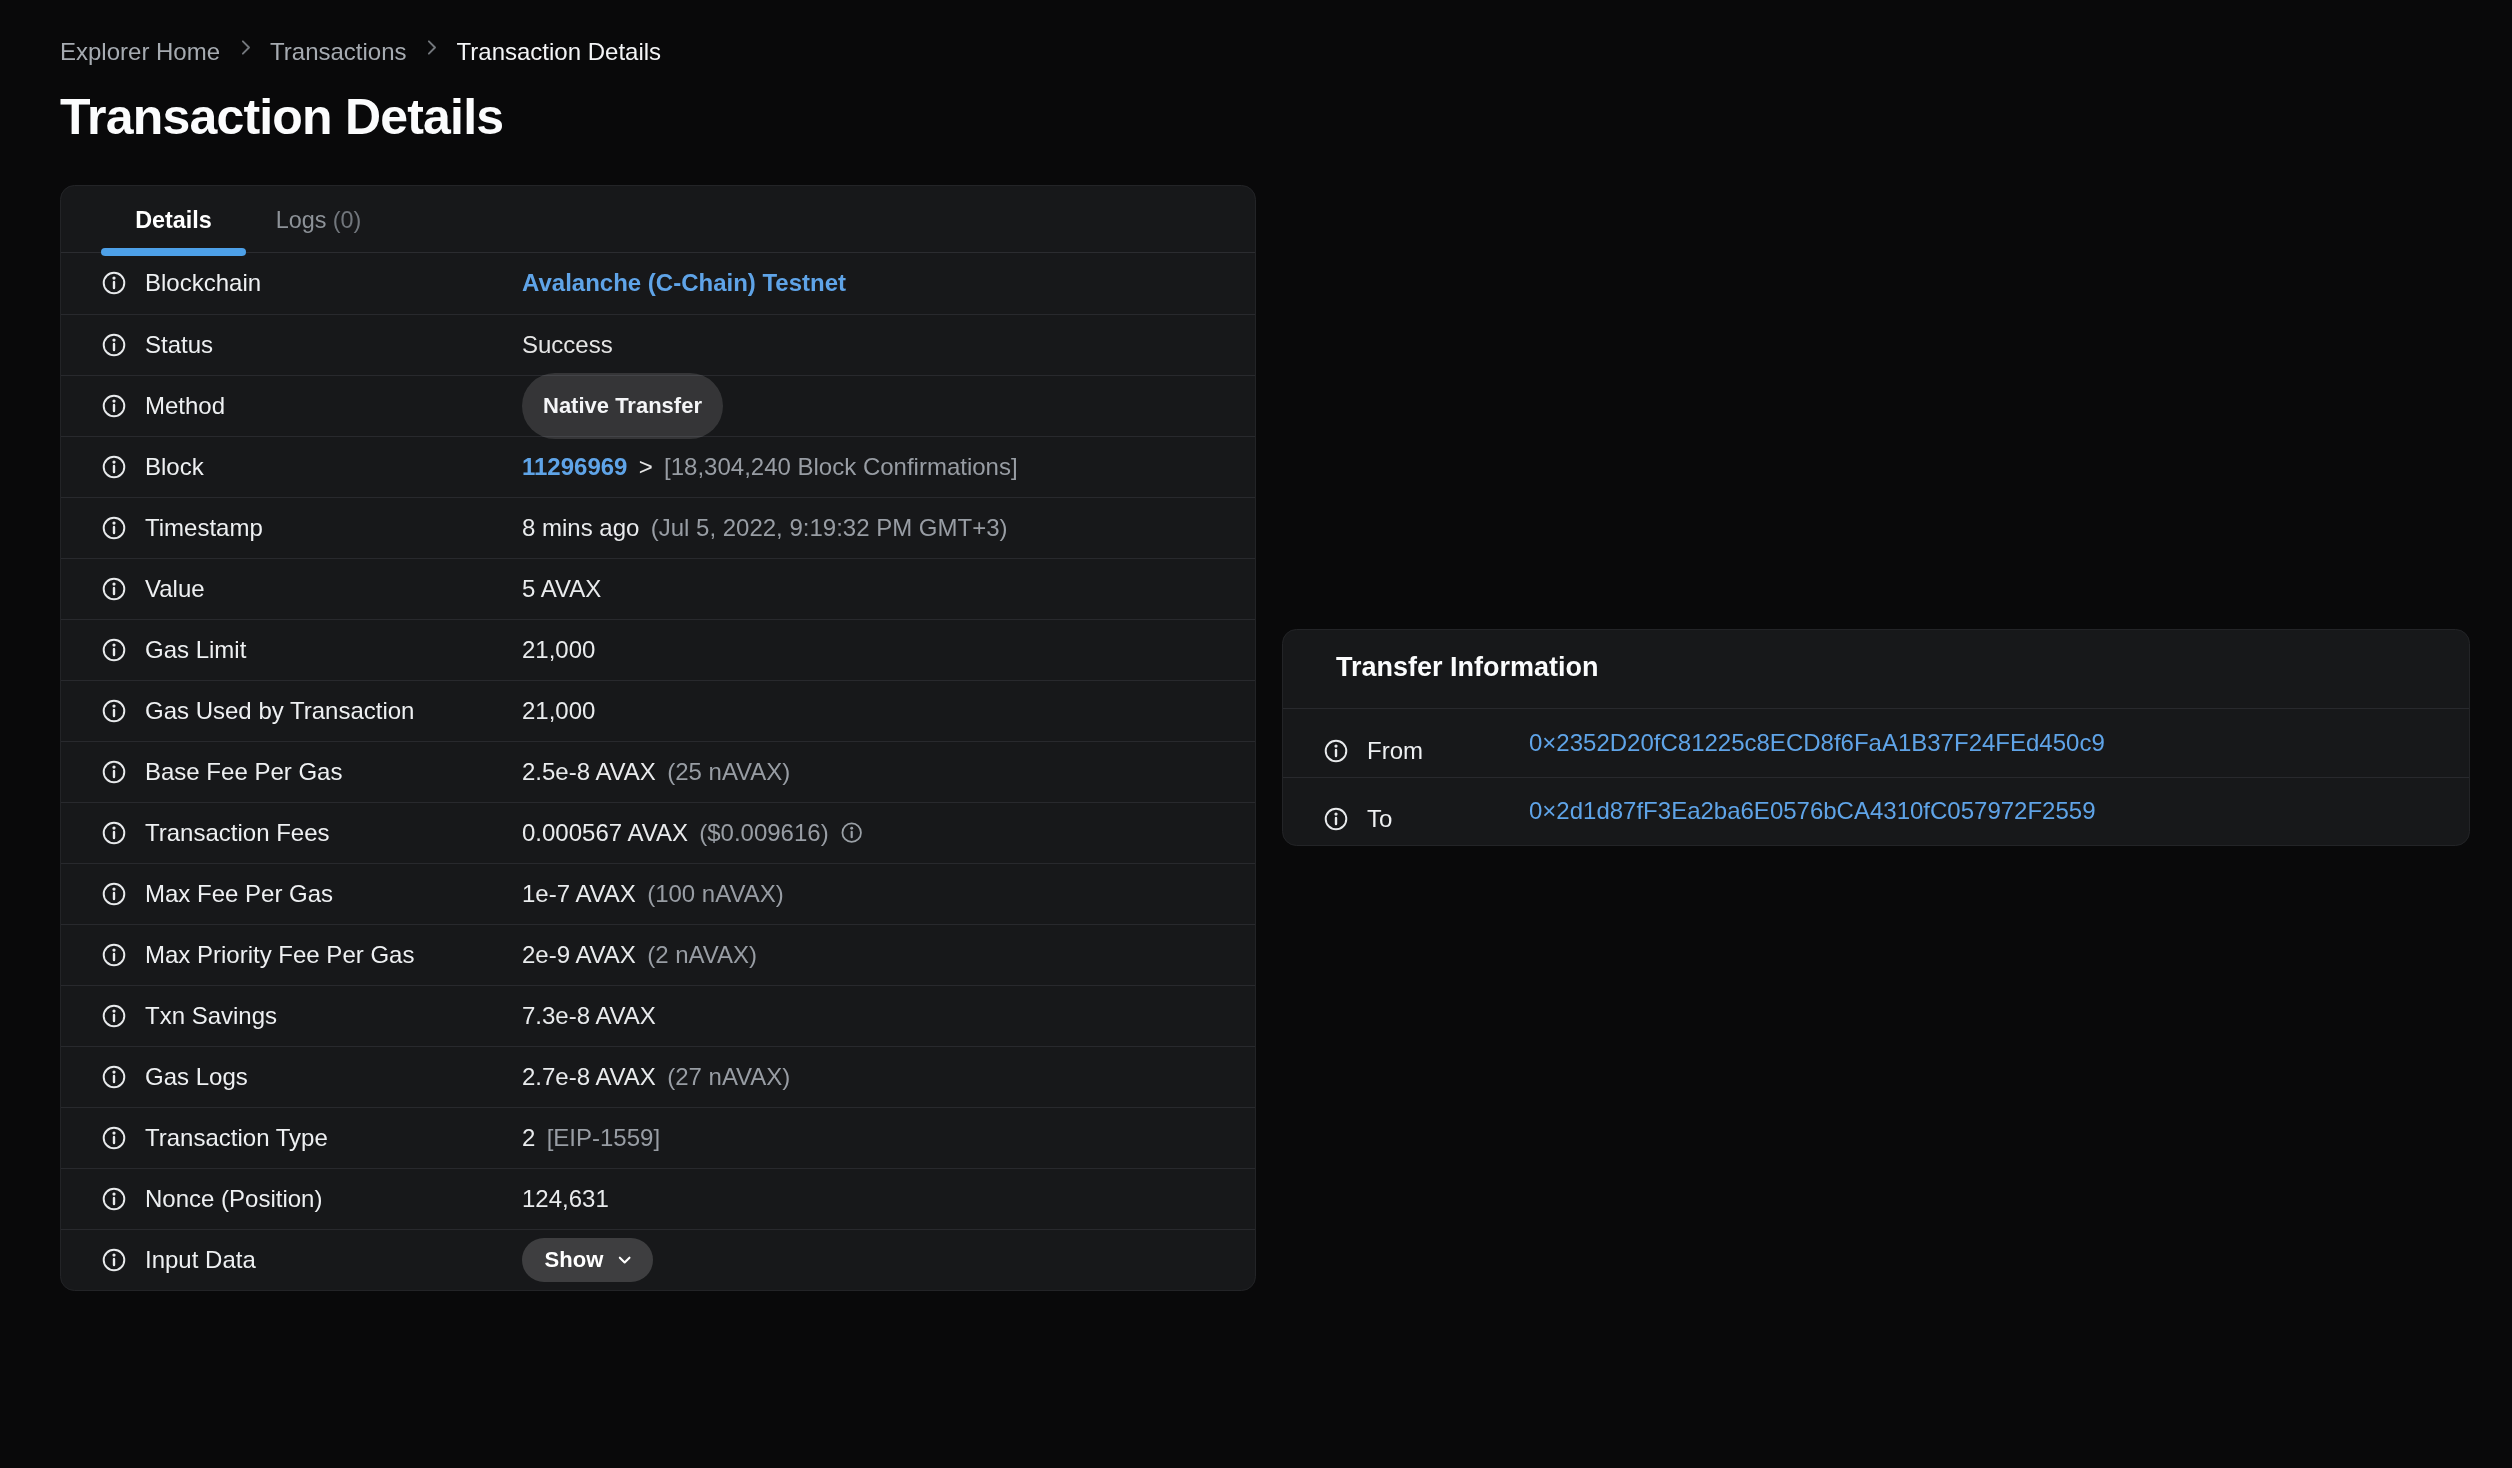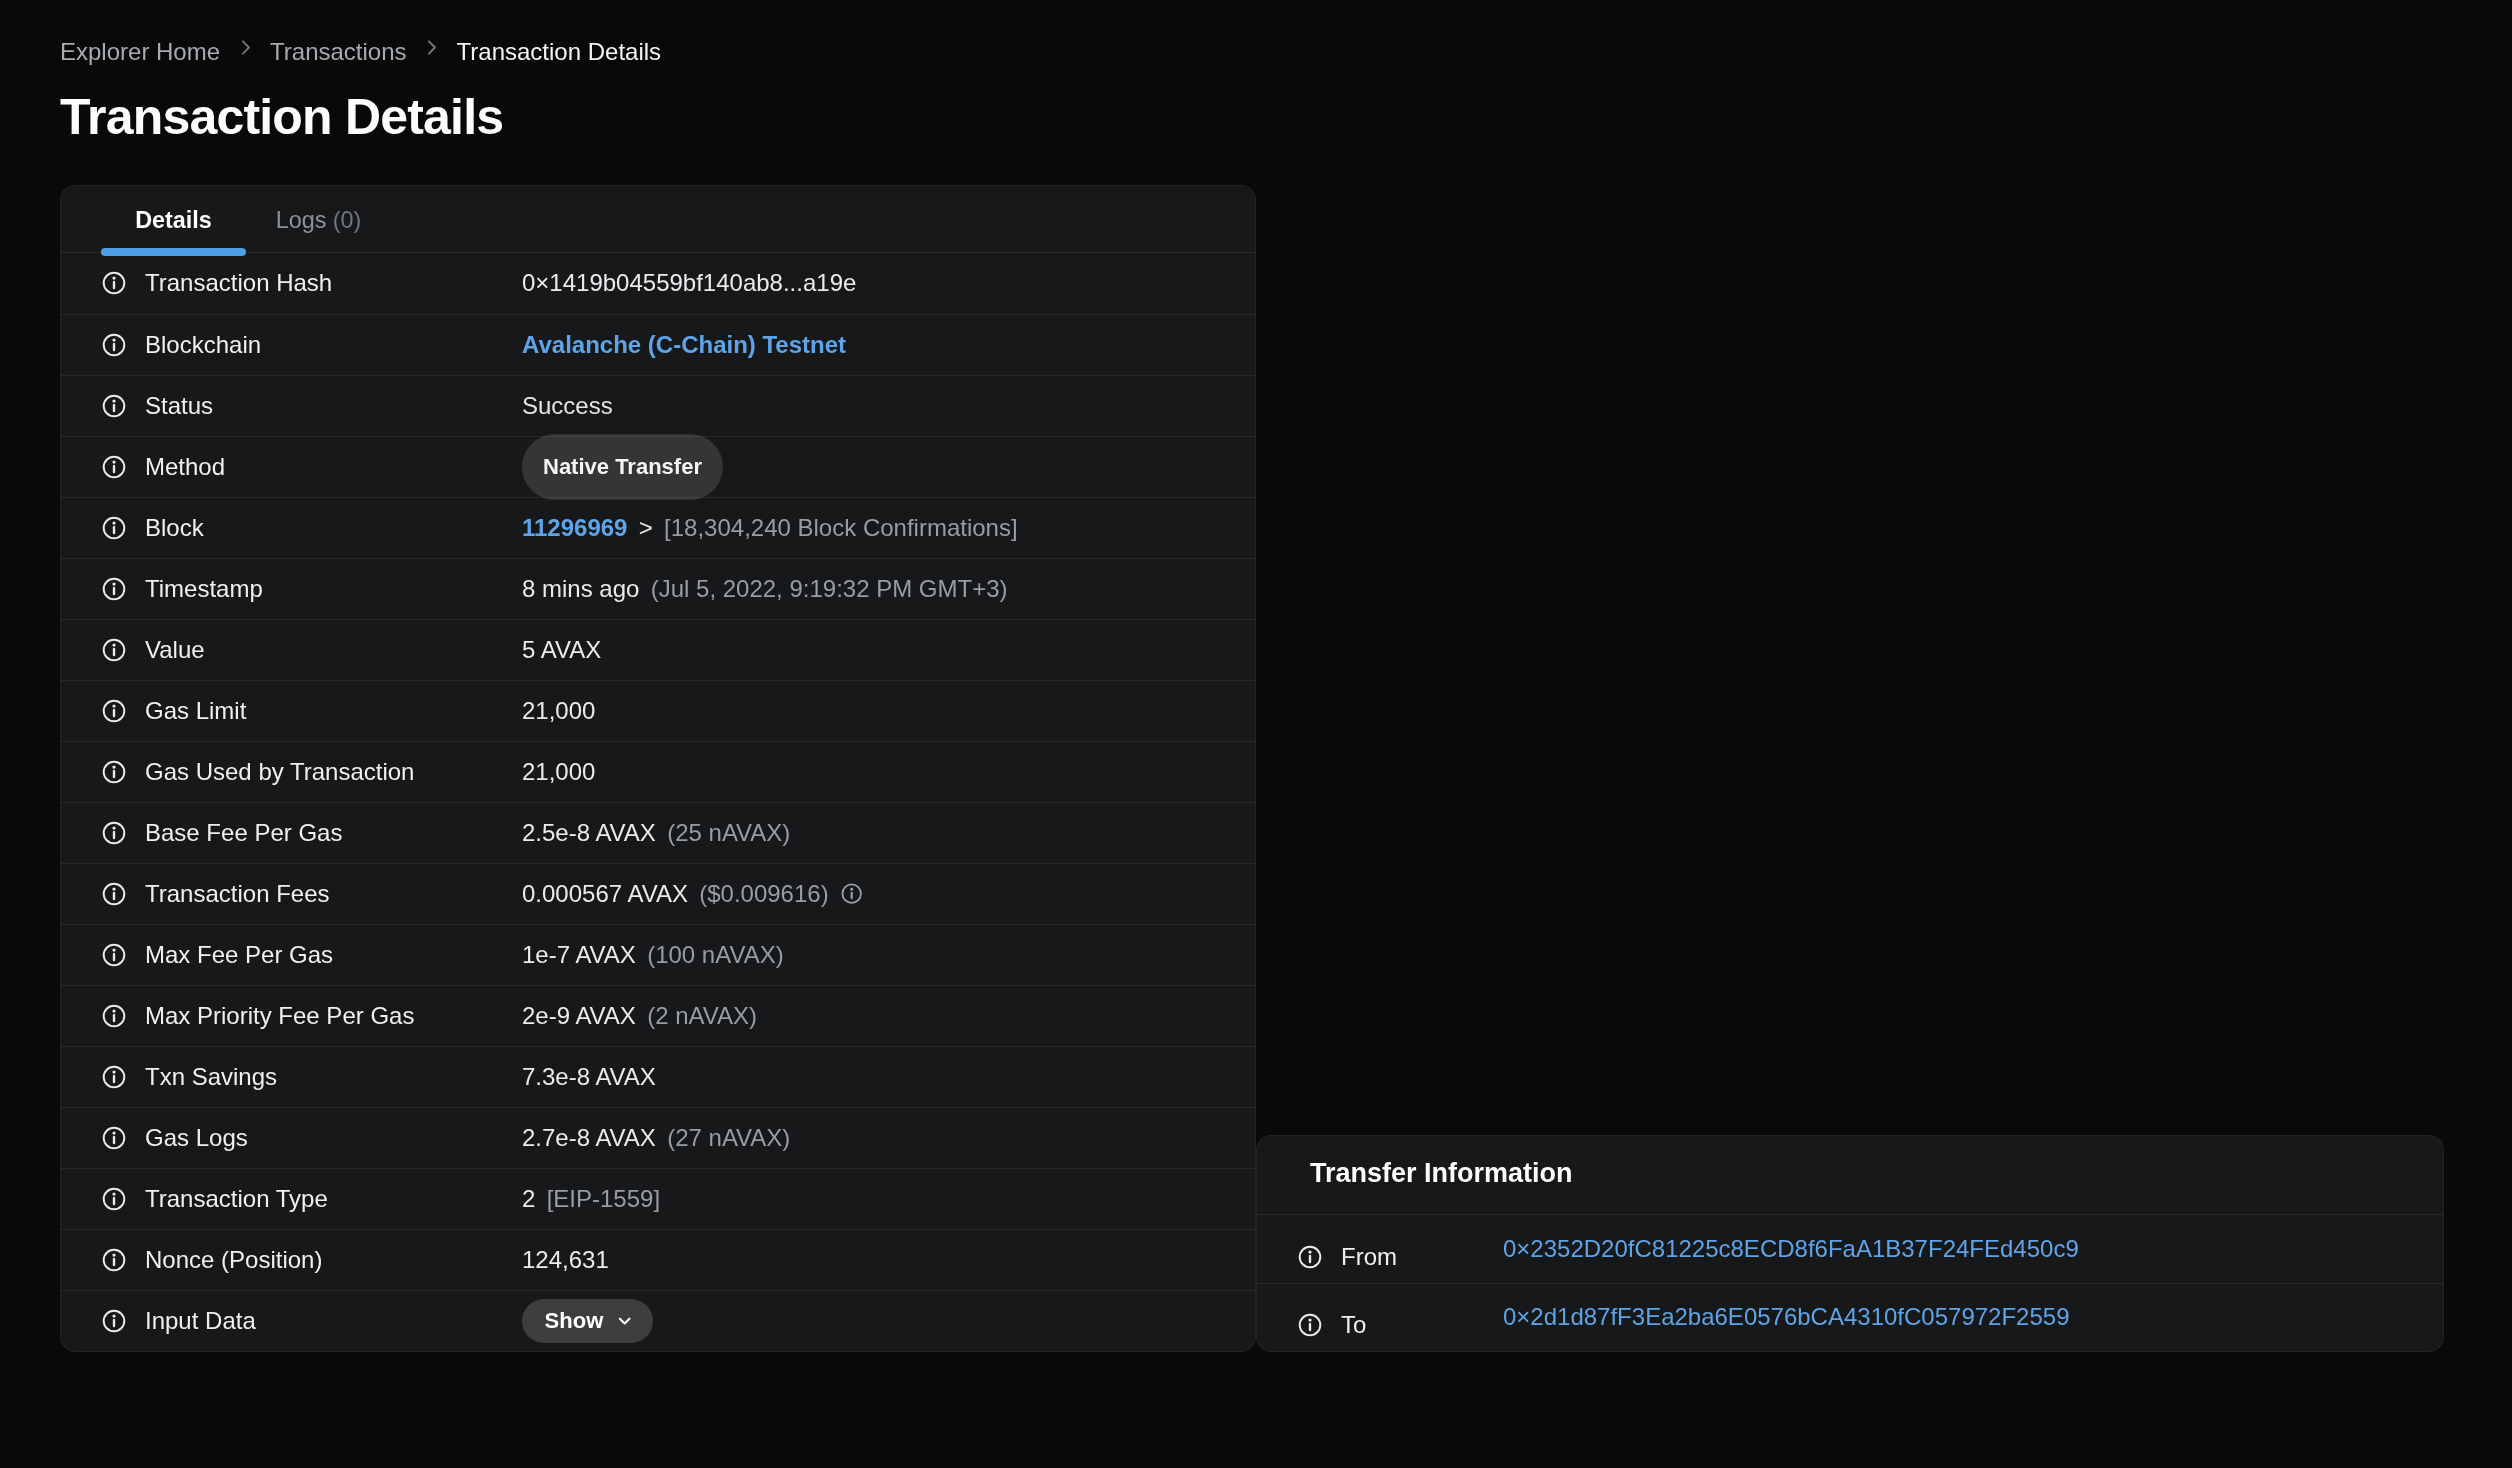--- a/index.html
+++ b/index.html
@@ -19,21 +19,21 @@
   .crumb.current { color:#f4f5f7; cursor:default; }
   .bc-chev { display:flex; align-items:center; color:#73777c; }
 
   h1.page-title {
     margin:22.6px 0 0;
     font-size:50px; line-height:56px;
     font-weight:700; letter-spacing:-0.8px;
     color:#fbfcfd;
   }
 
-  .main { display:flex; align-items:flex-end; margin-top:40px; }
+  .main { display:flex; align-items:center; gap:26px; margin-top:40px; }
 
   .card {
     background:#17181a;
     border:0.8px solid #232427;
     border-radius:14.5px;
     overflow:hidden;
   }
   .details-card { width:1196px; }
   .transfer-card { width:1188px; }
 
@@ -124,35 +124,20 @@
       <div class="rows" id="detail-rows">
           <div class="row">
             <div class="row-label">
               <span class="ic">
                 <svg width="26" height="26" viewBox="0 0 24 24" fill="none" stroke="currentColor" stroke-width="1.8">
                   <circle cx="12" cy="12" r="9.5"></circle>
                   <line x1="12" y1="11" x2="12" y2="16.6" stroke-width="2.2" stroke-linecap="round"></line>
                   <circle cx="12" cy="7.4" r="1.5" fill="currentColor" stroke="none"></circle>
                 </svg>
               </span>
-              <span>Transaction Hash</span>
-            </div>
-            <div class="row-value">
-              <span>0×1419b04559bf140ab8...a19e</span>
-            </div>
-          </div>
-          <div class="row">
-            <div class="row-label">
-              <span class="ic">
-                <svg width="26" height="26" viewBox="0 0 24 24" fill="none" stroke="currentColor" stroke-width="1.8">
-                  <circle cx="12" cy="12" r="9.5"></circle>
-                  <line x1="12" y1="11" x2="12" y2="16.6" stroke-width="2.2" stroke-linecap="round"></line>
-                  <circle cx="12" cy="7.4" r="1.5" fill="currentColor" stroke="none"></circle>
-                </svg>
-              </span>
               <span>Blockchain</span>
             </div>
             <div class="row-value">
               <span class="link">Avalanche (C-Chain) Testnet</span>
             </div>
           </div>
           <div class="row">
             <div class="row-label">
               <span class="ic">
                 <svg width="26" height="26" viewBox="0 0 24 24" fill="none" stroke="currentColor" stroke-width="1.8">

